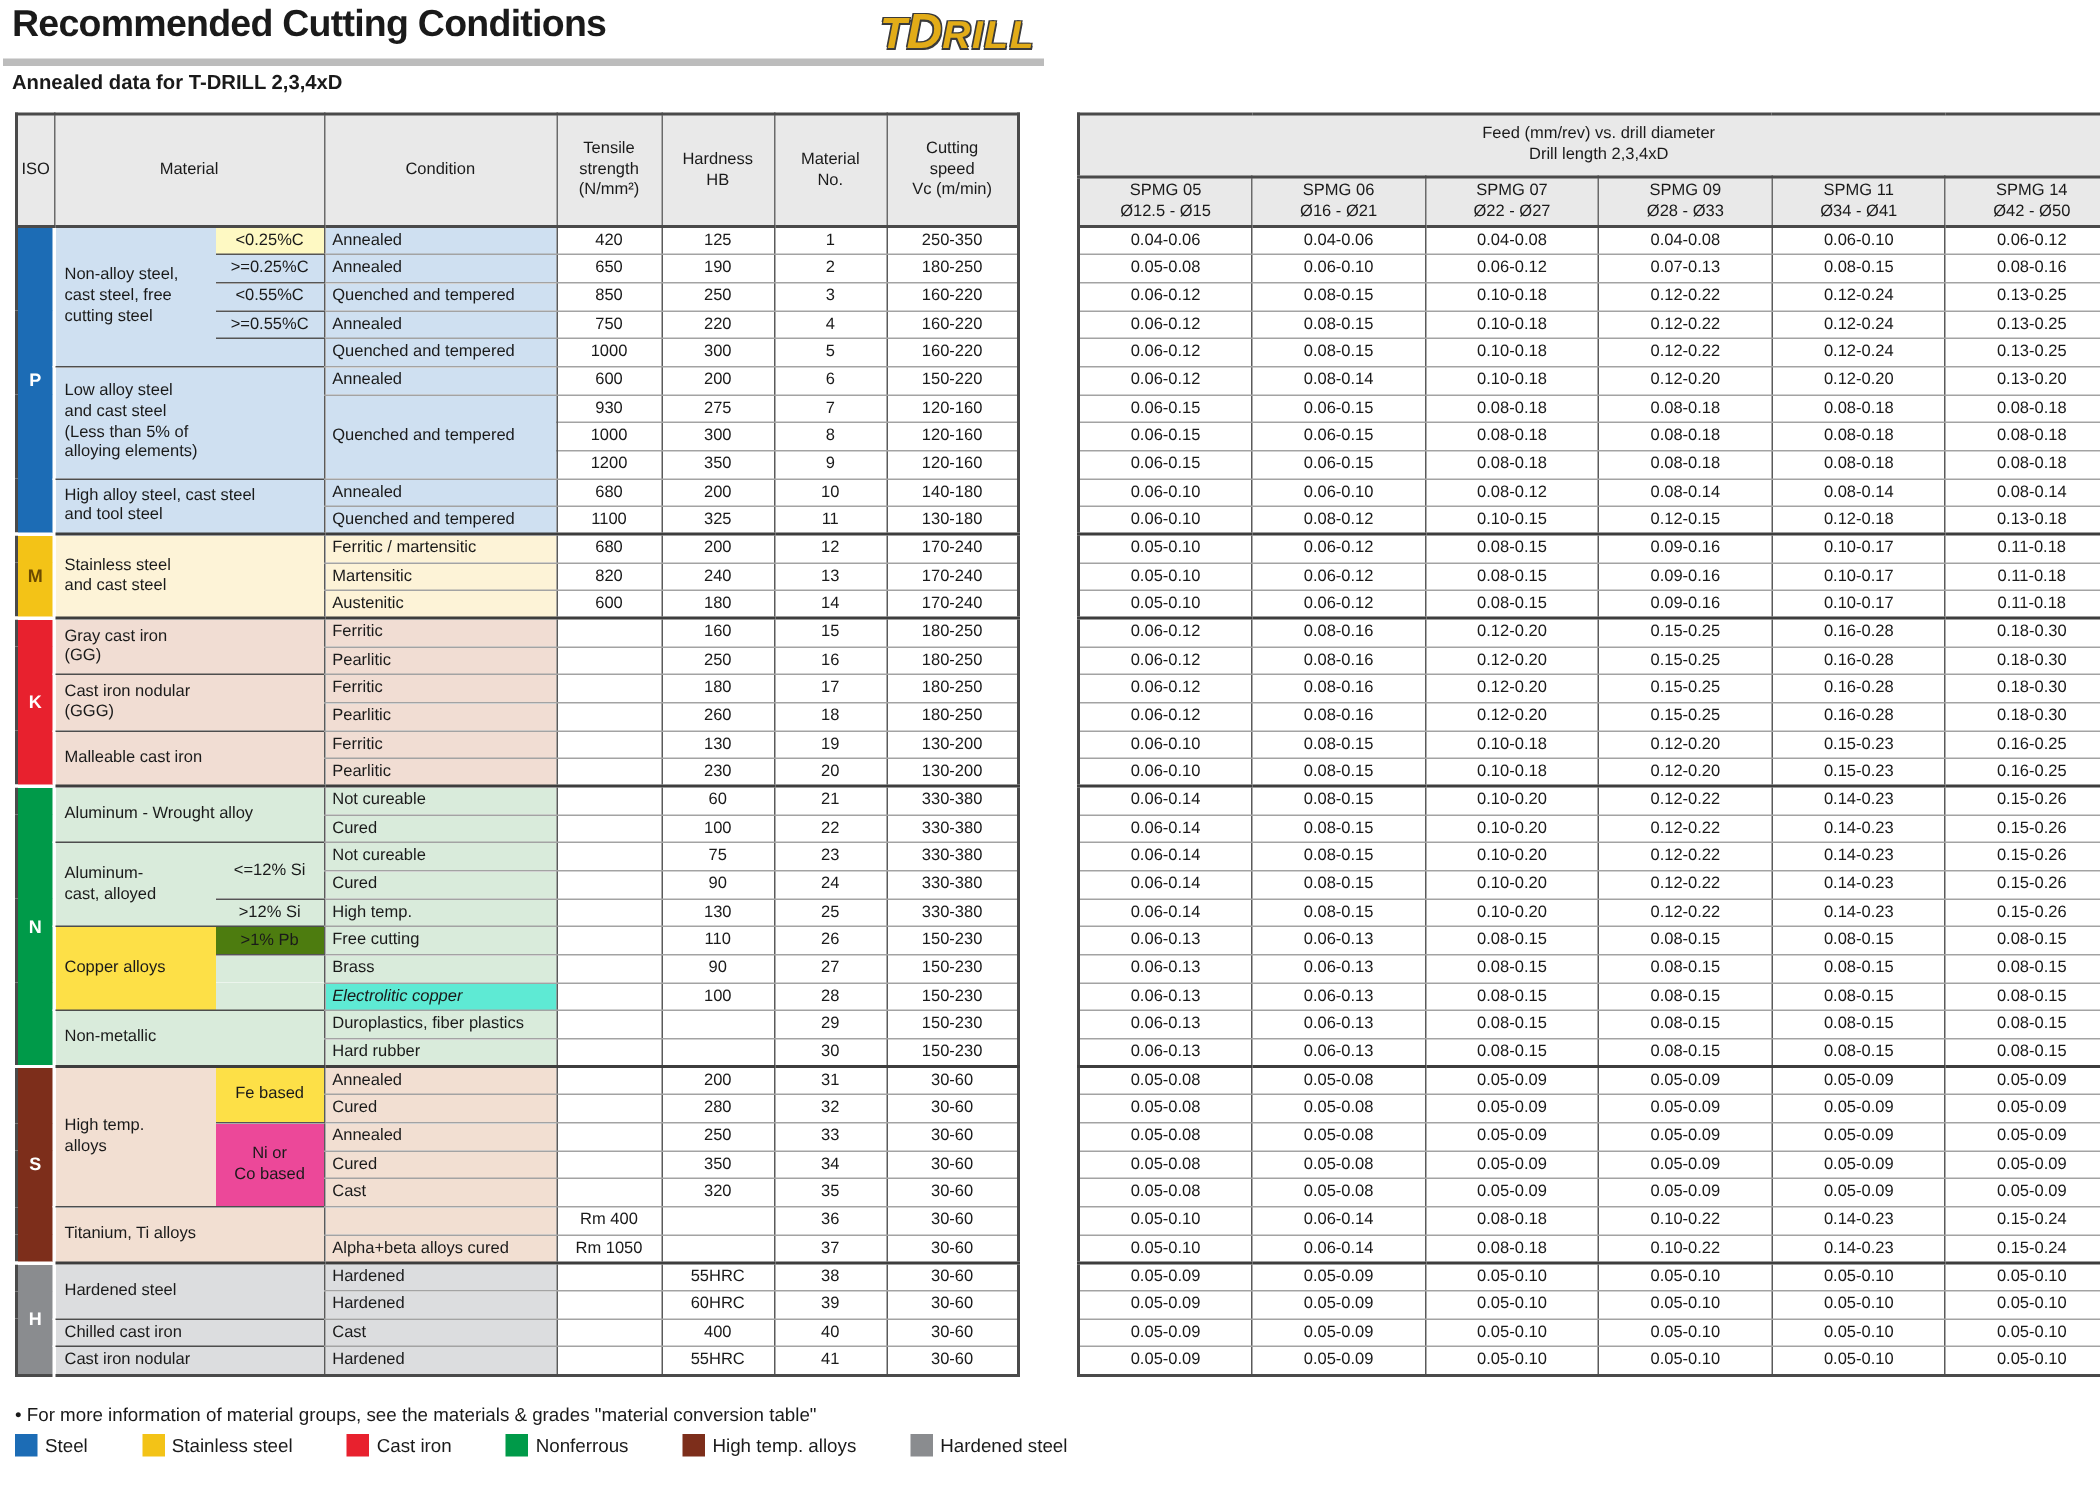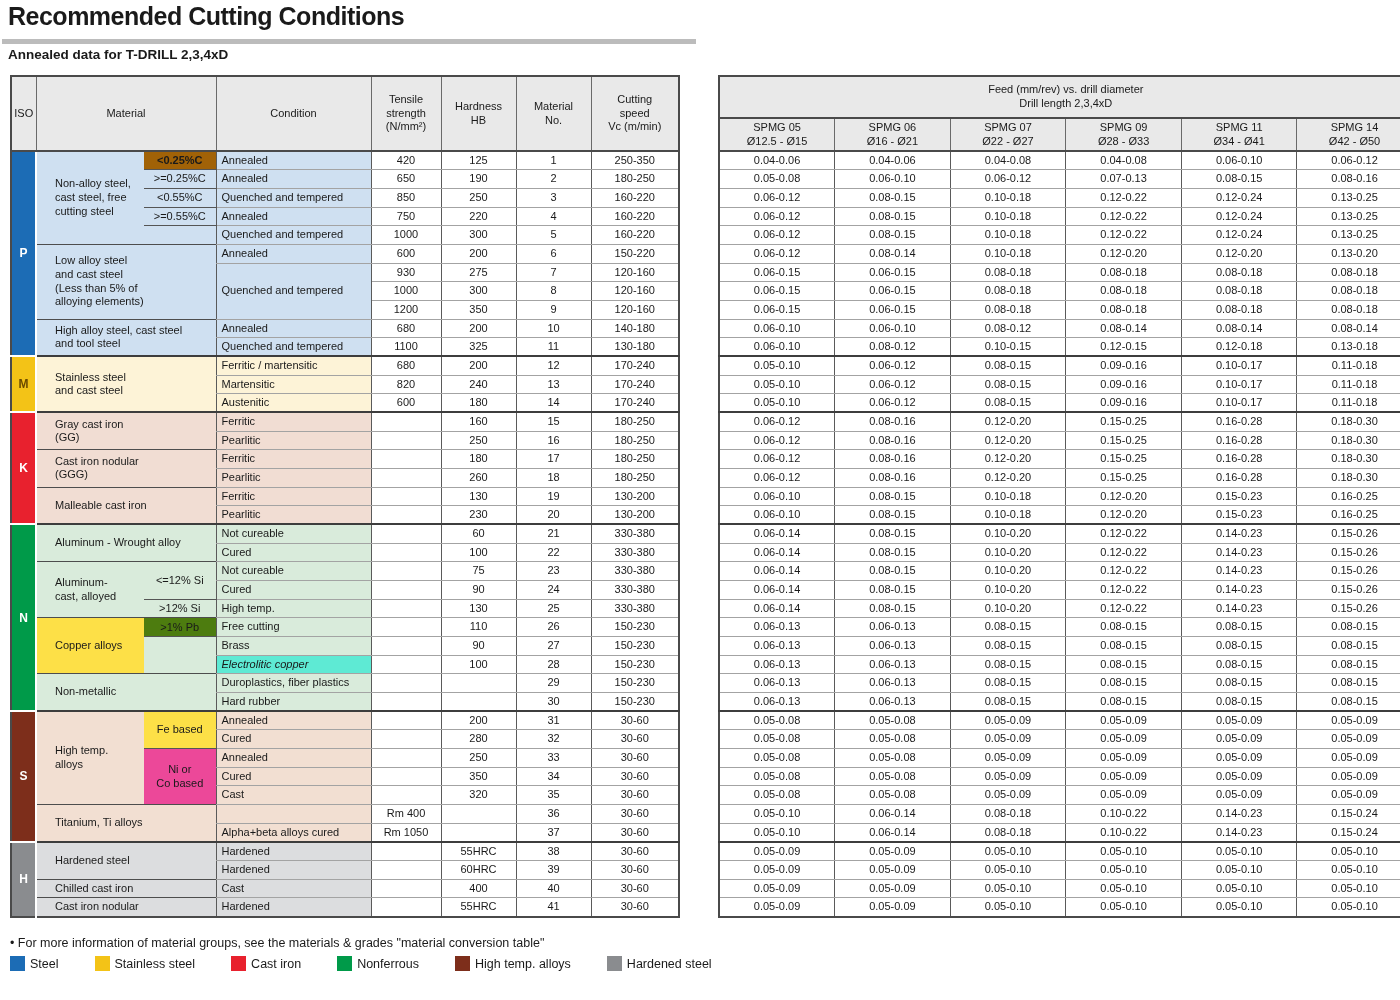--- a/index.html
+++ b/index.html
@@ -32,40 +32,41 @@
   .tbl tbody tr { height:18.68px; }
   .tbl td { padding:0 3px; line-height:1.05; overflow:hidden; }
 
   td.num  { text-align:center; background:#fff; border:1px solid #a3a3a3;
             border-left:1px solid #5a5a5a; border-right:1px solid #5a5a5a; }
   td.cond { text-align:left; border:1px solid #a3a3a3;
             border-left:1px solid #5a5a5a; border-right:1px solid #5a5a5a; padding-left:5px; }
   td.feed { text-align:center; background:#fff; border:1px solid #a3a3a3;
             border-left:1px solid #5a5a5a; border-right:1px solid #5a5a5a; }
   td.mat  { border:none; text-align:left; white-space:pre-line; vertical-align:middle;
-            padding-left:18px; line-height:1.25; }
+            padding-left:6px; line-height:1.25; }
   td.sub  { border:none; text-align:center; vertical-align:middle; white-space:pre-line; line-height:1.2; }
   td.sub.u { border-bottom:1px solid #555; }
   td.iso  { border-right:2px solid #fff; border-left:1px solid #4a4a4a; color:#fff;
             font-weight:bold; text-align:center; font-size:12px; }
 
   tr.gstart td { border-top:1.5px solid #4d4d4d; }
   tr.sstart td { border-top:2.5px solid #3d3d3d; }
   tr.sstart td.iso { border-top:2.5px solid #ffffff; }
 
   .note { position:absolute; left:10px; top:936px; font-size:12.5px; }
   .legend { position:absolute; left:10px; top:956px; display:flex; gap:36px; font-size:12.5px; }
   .legend-item { display:flex; align-items:center; gap:5px; }
   .swatch { width:15px; height:15px; display:inline-block; }
 </style>
 </head>
 <body>
 
 <div class="page">
   <div class="title">Recommended Cutting Conditions</div>
+  <div class="logo"><span class="logo-t">T</span><span class="logo-d">D</span><span class="logo-rest">RILL</span></div>
   <div class="rule"></div>
   <div class="subtitle">Annealed data for T-DRILL 2,3,4xD</div>
 
   <table class="tbl" id="left-table">
     <colgroup>
       <col style="width:25px">
         <col style="width:108px">
         <col style="width:72px">
         <col style="width:155px">
       <col style="width:70px">
@@ -89,21 +90,21 @@
 speed
 Vc (m/min)</th>
         </tr>
       </thead>
     <tbody id="left-tbody">
         <tr class="sstart">
           <td class="iso" rowspan="11" style="background: rgb(28, 108, 181); color: rgb(255, 255, 255);">P</td>
           <td class="mat" rowspan="5" style="background: rgb(207, 224, 241);">Non-alloy steel,
 cast steel, free
 cutting steel</td>
-          <td class="sub u" style="background: #a16207; font-weight: bold;">&lt;0.25%C</td>
+          <td class="sub u" style="background: #fef9c3;">&lt;0.25%C</td>
           <td class="cond" style="background: rgb(207, 224, 241);">Annealed</td>
           <td class="num">420</td>
           <td class="num">125</td>
           <td class="num">1</td>
           <td class="num">250-350</td>
         </tr>
         <tr class="">
           <td class="sub u" style="background: rgb(207, 224, 241);">&gt;=0.25%C</td>
           <td class="cond" style="background: rgb(207, 224, 241);">Annealed</td>
           <td class="num">650</td>

